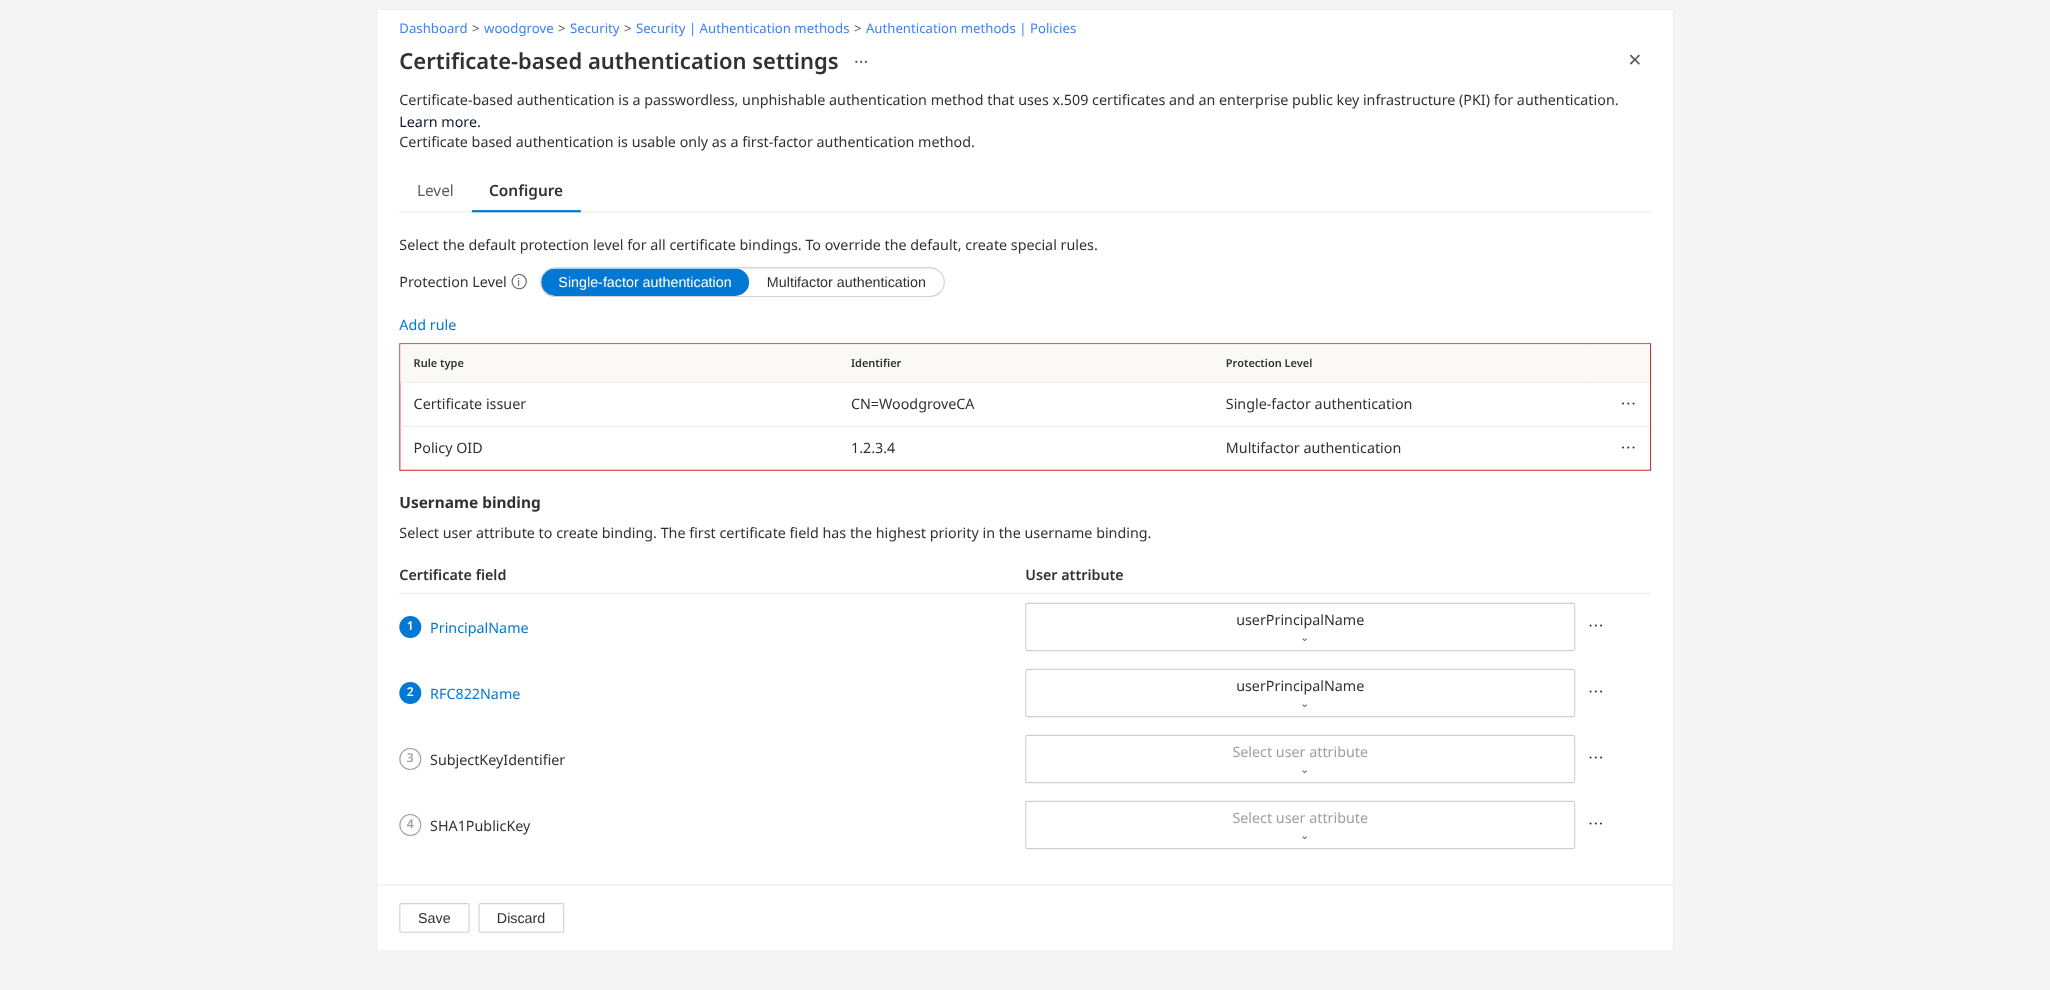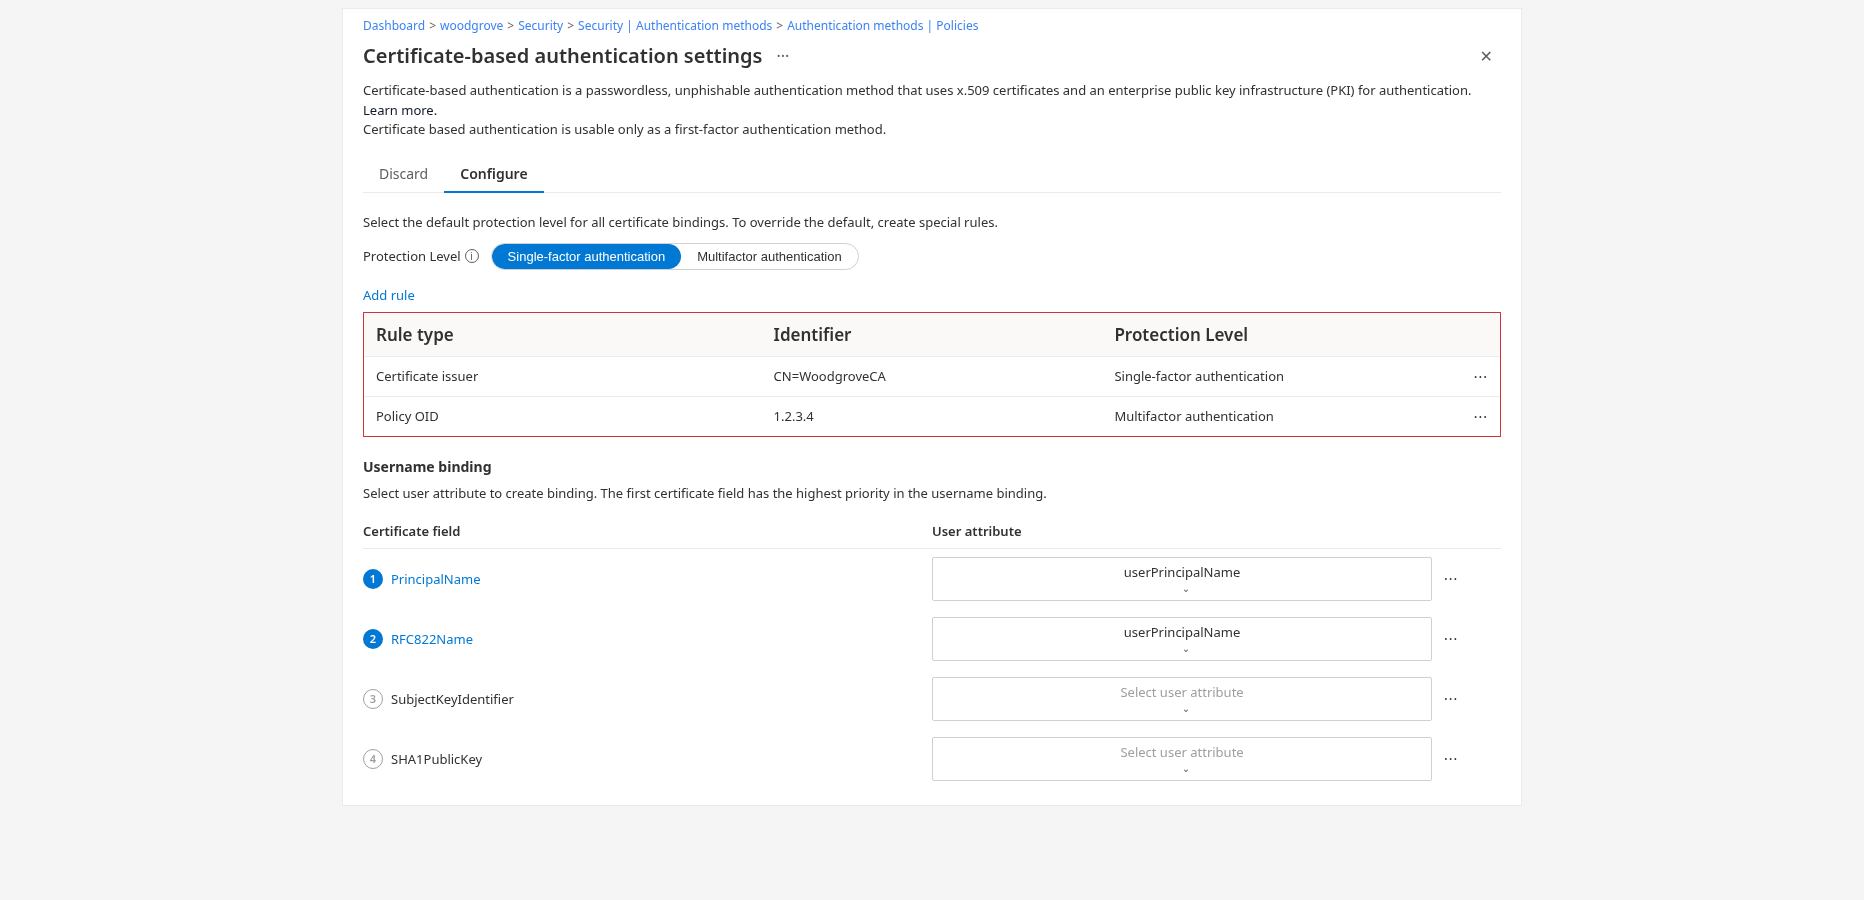--- a/index.html
+++ b/index.html
@@ -34,21 +34,21 @@
     .breadcrumb a {
       color: #3b82f6;
       text-decoration: none;
     }
     .breadcrumb .sep {
       color: #605e5c;
     }
     .panel-header {
       padding: 4px 20px 12px 20px;
       display: flex;
-      align-items: center;
+      align-items: flex-start;
       justify-content: space-between;
     }
     .panel-title-row {
       display: flex;
       align-items: center;
       gap: 8px;
     }
     .panel-title {
       font-size: 20px;
       font-weight: 600;
@@ -169,21 +169,21 @@
     .rules-table {
       width: 100%;
       border-collapse: collapse;
     }
     .rules-table thead tr {
       background: #faf9f8;
       border-bottom: 1px solid #edebe9;
     }
     .rules-table th {
       padding: 10px 12px;
-      font-size: 17px;
+      font-size: 10px;
       font-weight: 600;
       color: #323130;
       text-align: left;
     }
     .rules-table td {
       padding: 10px 12px;
       font-size: 13px;
       color: #323130;
       border-bottom: 1px solid #edebe9;
     }
@@ -316,21 +316,21 @@
     <div class="panel-body">
 
       <div class="description">
         <span>Certificate-based authentication is a passwordless, unphishable authentication method that uses x.509 certificates and an enterprise public key infrastructure (PKI) for authentication.</span>
         <a href="#">Learn more.</a>
         <br>
         <span>Certificate based authentication is usable only as a first-factor authentication method.</span>
       </div>
 
       <div class="tabs">
-        <div class="tab">Discard</div>
+        <div class="tab">Level</div>
         <div class="tab active">Configure</div>
       </div>
 
       <div>
         <div class="section-desc">Select the default protection level for all certificate bindings. To override the default, create special rules.</div>
 
         
         <div class="protection-row">
           <div class="protection-label">
             <span>Protection Level</span>
@@ -462,15 +462,19 @@
               <td>
                 <span class="row-dots">···</span>
               </td>
             </tr>
           </tbody>
         </table>
       </div>
 
     </div>
 
+    <div class="footer-buttons">
+      <button class="btn">Save</button>
+      <button class="btn">Discard</button>
+    </div>
 
   </div>
 </div>
 
 </body></html>

